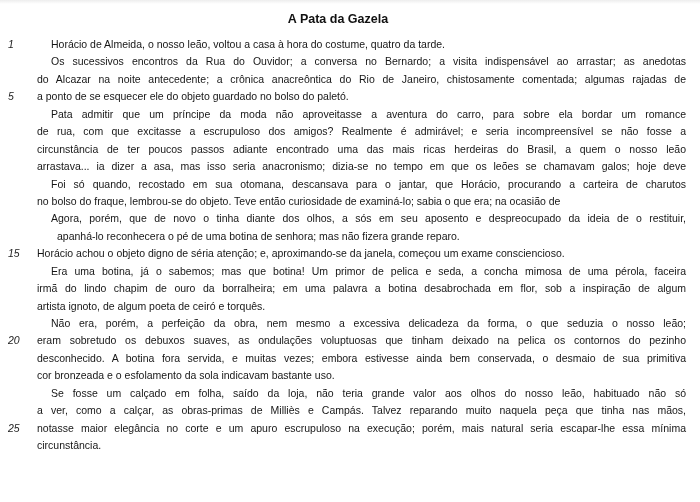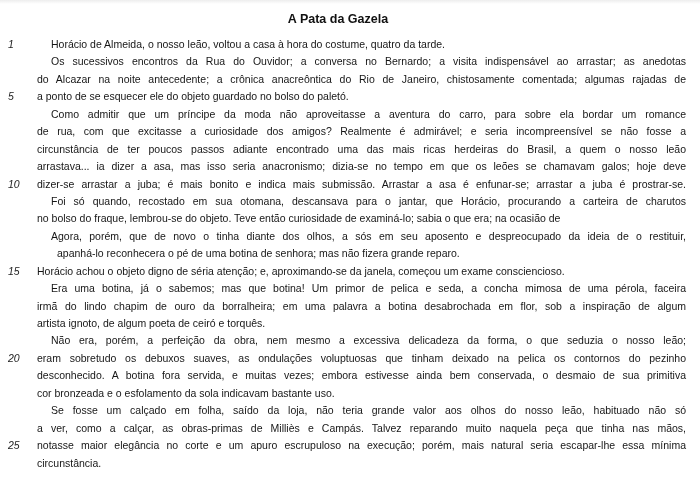--- a/index.html
+++ b/index.html
@@ -89,37 +89,33 @@
     <div class="line ind0 just">
       <span class="lineno"></span>
       <span class="linetext">do Alcazar na noite antecedente; a crônica anacreôntica do Rio de Janeiro, chistosamente comentada; algumas rajadas de</span>
     </div>
     <div class="line ind0">
       <span class="lineno">5</span>
       <span class="linetext">a ponto de se esquecer ele do objeto guardado no bolso do paletó.</span>
     </div>
     <div class="line ind1 just">
       <span class="lineno"></span>
-      <span class="linetext">Como admitir que um príncipe da moda não aproveitasse a aventura do carro, para sobre ela bordar um romance</span>
+      <span class="linetext">Pata admitir que um príncipe da moda não aproveitasse a aventura do carro, para sobre ela bordar um romance</span>
     </div>
     <div class="line ind0 just">
       <span class="lineno"></span>
-      <span class="linetext">de rua, com que excitasse a curiosidade dos amigos? Realmente é admirável; e seria incompreensível se não fosse a</span>
+      <span class="linetext">de rua, com que excitasse a escrupuloso dos amigos? Realmente é admirável; e seria incompreensível se não fosse a</span>
     </div>
     <div class="line ind0 just">
       <span class="lineno"></span>
       <span class="linetext">circunstância de ter poucos passos adiante encontrado uma das mais ricas herdeiras do Brasil, a quem o nosso leão</span>
     </div>
     <div class="line ind0 just">
       <span class="lineno"></span>
       <span class="linetext">arrastava... ia dizer a asa, mas isso seria anacronismo; dizia-se no tempo em que os leões se chamavam galos; hoje deve</span>
-    </div>
-    <div class="line ind0 just">
-      <span class="lineno">10</span>
-      <span class="linetext">dizer-se arrastar a juba; é mais bonito e indica mais submissão. Arrastar a asa é enfunar-se; arrastar a juba é prostrar-se.</span>
     </div>
     <div class="line ind1 just">
       <span class="lineno"></span>
       <span class="linetext">Foi só quando, recostado em sua otomana, descansava para o jantar, que Horácio, procurando a carteira de charutos</span>
     </div>
     <div class="line ind0">
       <span class="lineno"></span>
       <span class="linetext">no bolso do fraque, lembrou-se do objeto. Teve então curiosidade de examiná-lo; sabia o que era; na ocasião de</span>
     </div>
     <div class="line ind1 just">

